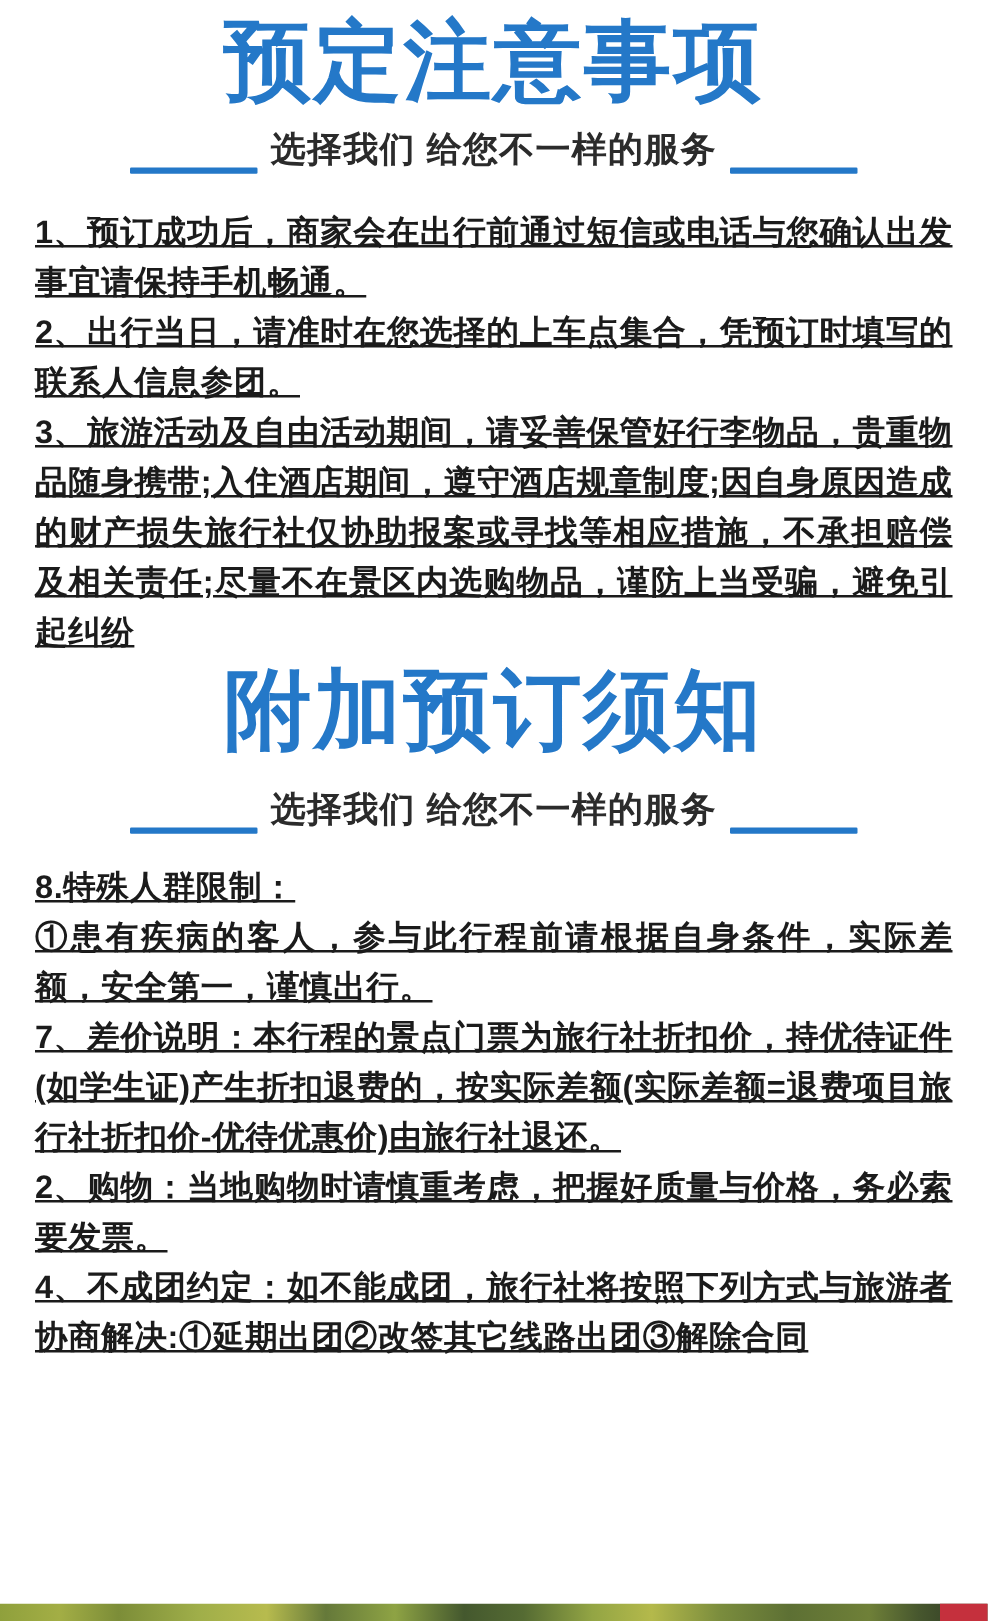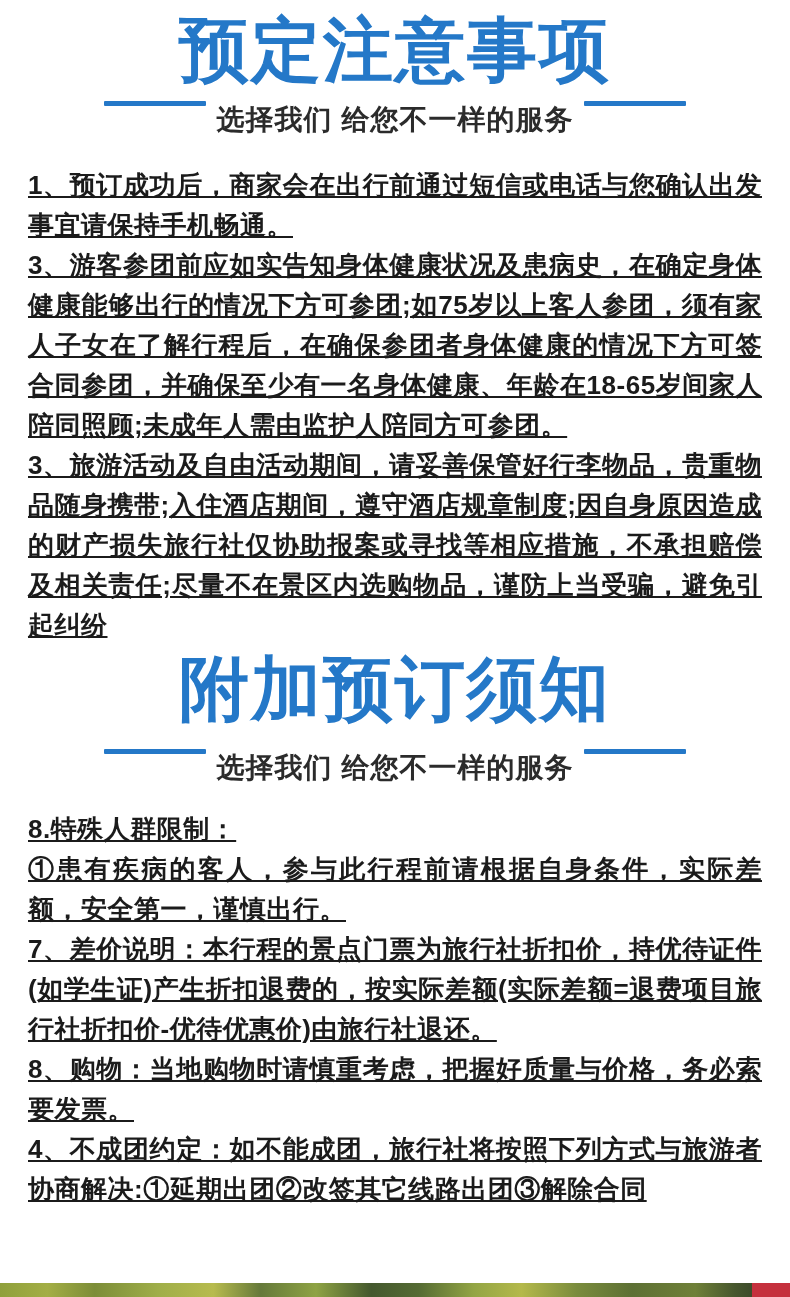--- a/index.html
+++ b/index.html
@@ -27,21 +27,21 @@
     line-height: 1.22;
     color: var(--accent, #2478c8);
     letter-spacing: 2px;
   }
   .big-title.second { margin-top: 2px; }
 
   
   .subtitle-row {
     margin-top: 8px;
     display: flex;
-    align-items: flex-start;
+    align-items: flex-end;
     justify-content: center;
     gap: 11px;
   }
   .subtitle-row.second { margin-top: 16px; }
   .subtitle-line {
     width: 102px;
     height: 5px;
     background: var(--accent, #2478c8);
     border-radius: 1px;
   }
@@ -100,39 +100,39 @@
     <h1 class="big-title">预定注意事项</h1>
 
     <div class="subtitle-row">
       <span class="subtitle-line"></span>
       <span class="subtitle-text">选择我们 给您不一样的服务</span>
       <span class="subtitle-line"></span>
     </div>
 
     <div class="body-block first">
       <p>1、预订成功后，商家会在出行前通过短信或电话与您确认出发事宜请保持手机畅通。</p>
-      <p>3、游客参团前应如实告知身体健康状况及患病史，在确定身体健康能够出行的情况下方可参团;如75岁以上客人参团，须有家人子女在了解行程后，在确保参团者身体健康的情况下方可签合同参团，并确保至少有一名身体健康、年龄在18-65岁间家人陪同照顾;未成年人需由监护人陪同方可参团。</p>
+      <p>2、出行当日，请准时在您选择的上车点集合，凭预订时填写的联系人信息参团。</p>
       <p>3、旅游活动及自由活动期间，请妥善保管好行李物品，贵重物品随身携带;入住酒店期间，遵守酒店规章制度;因自身原因造成的财产损失旅行社仅协助报案或寻找等相应措施，不承担赔偿及相关责任;尽量不在景区内选购物品，谨防上当受骗，避免引起纠纷</p>
     </div>
   </section>
 
   <section>
     <h1 class="big-title second">附加预订须知</h1>
 
     <div class="subtitle-row second">
       <span class="subtitle-line"></span>
       <span class="subtitle-text">选择我们 给您不一样的服务</span>
       <span class="subtitle-line"></span>
     </div>
 
     <div class="body-block second">
       <p>8.特殊人群限制：</p>
       <p>①患有疾病的客人，参与此行程前请根据自身条件，实际差额，安全第一，谨慎出行。</p>
       <p>7、差价说明：本行程的景点门票为旅行社折扣价，持优待证件(如学生证)产生折扣退费的，按实际差额(实际差额=退费项目旅行社折扣价-优待优惠价)由旅行社退还。</p>
-      <p>8、购物：当地购物时请慎重考虑，把握好质量与价格，务必索要发票。</p>
+      <p>2、购物：当地购物时请慎重考虑，把握好质量与价格，务必索要发票。</p>
       <p>4、不成团约定：如不能成团，旅行社将按照下列方式与旅游者协商解决:①延期出团②改签其它线路出团③解除合同</p>
     </div>
   </section>
 
   <div class="footer-photo">
     <div class="red-edge"></div>
   </div>
 
 </div>
 

